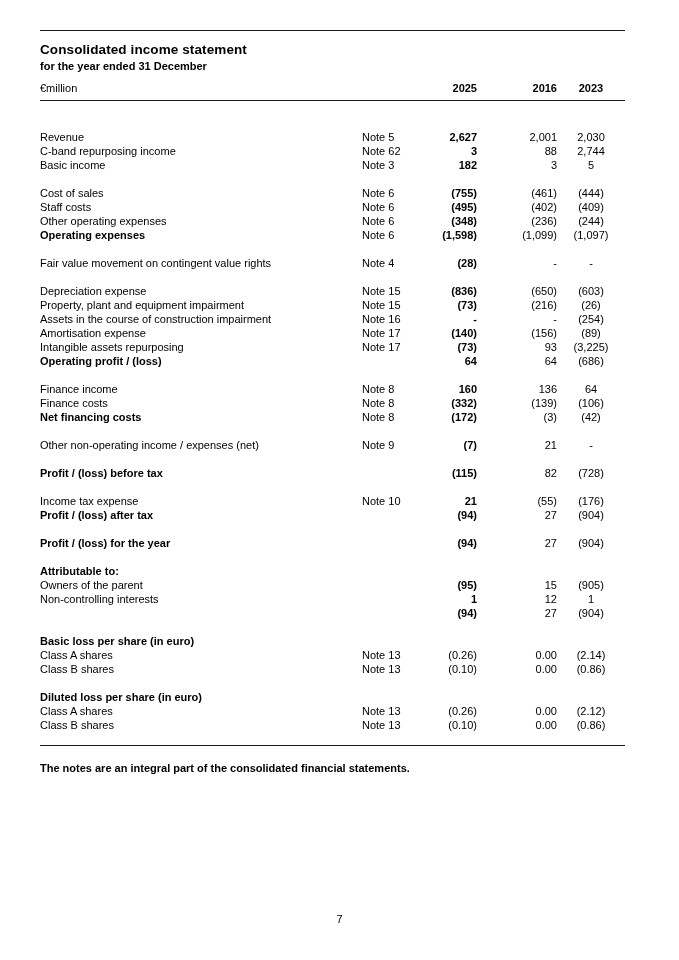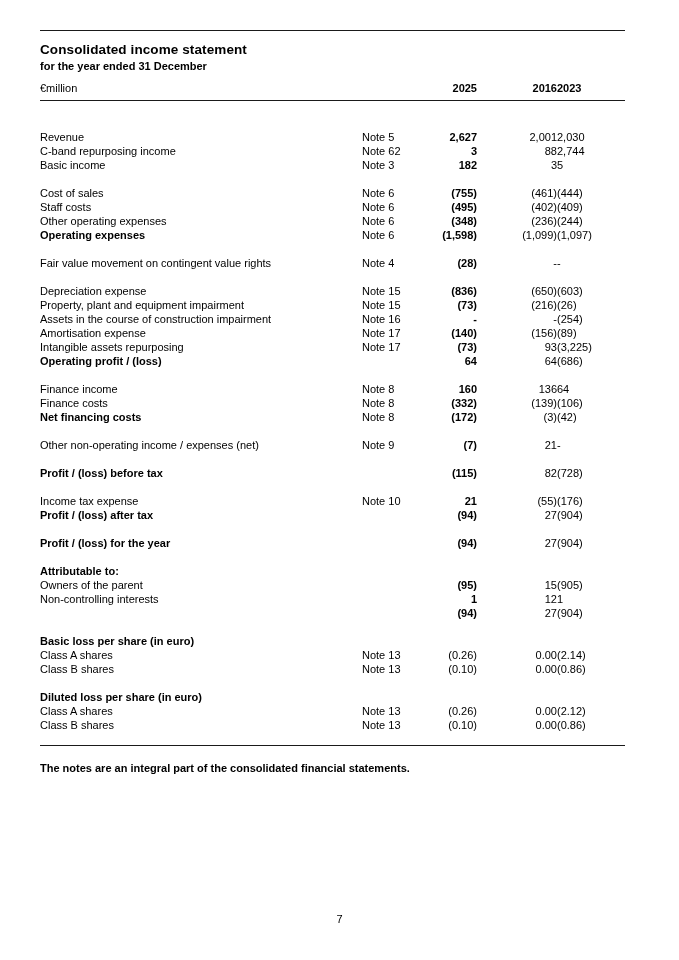--- a/index.html
+++ b/index.html
@@ -17,21 +17,21 @@
   .page-title { top: 42px; font-size: 13.5px; font-weight: bold; letter-spacing: .1px; }
   .page-subtitle { top: 60px; font-size: 11px; font-weight: bold; }
 
   .table-header { top: 82px; display: flex; align-items: baseline; }
   .header-rule { top: 100px; }
 
   .col-label { flex: 1 1 auto; text-align: left; }
   .col-note  { width: 50px; text-align: left; padding-left: 10px; }
   .col-v1    { width: 75px; text-align: right; }
   .col-v2    { width: 80px; text-align: right; }
-  .col-v3    { width: 68px; text-align: left; }
+  .col-v3    { width: 68px; text-align: center; }
   .table-header .col-v1, .table-header .col-v2, .table-header .col-v3 { font-weight: bold; }
 
   .rows { top: 130px; }
   .row { display: flex; align-items: baseline; line-height: 14px; height: 14px; white-space: nowrap; }
   .row.gap { margin-top: 14px; }
   .row.bold-label .col-label { font-weight: bold; }
   .row .col-v1.vb { font-weight: bold; }
 
   .footer-rule { top: 745px; }
   .footer-note { top: 762px; font-weight: bold; font-size: 11px; }

